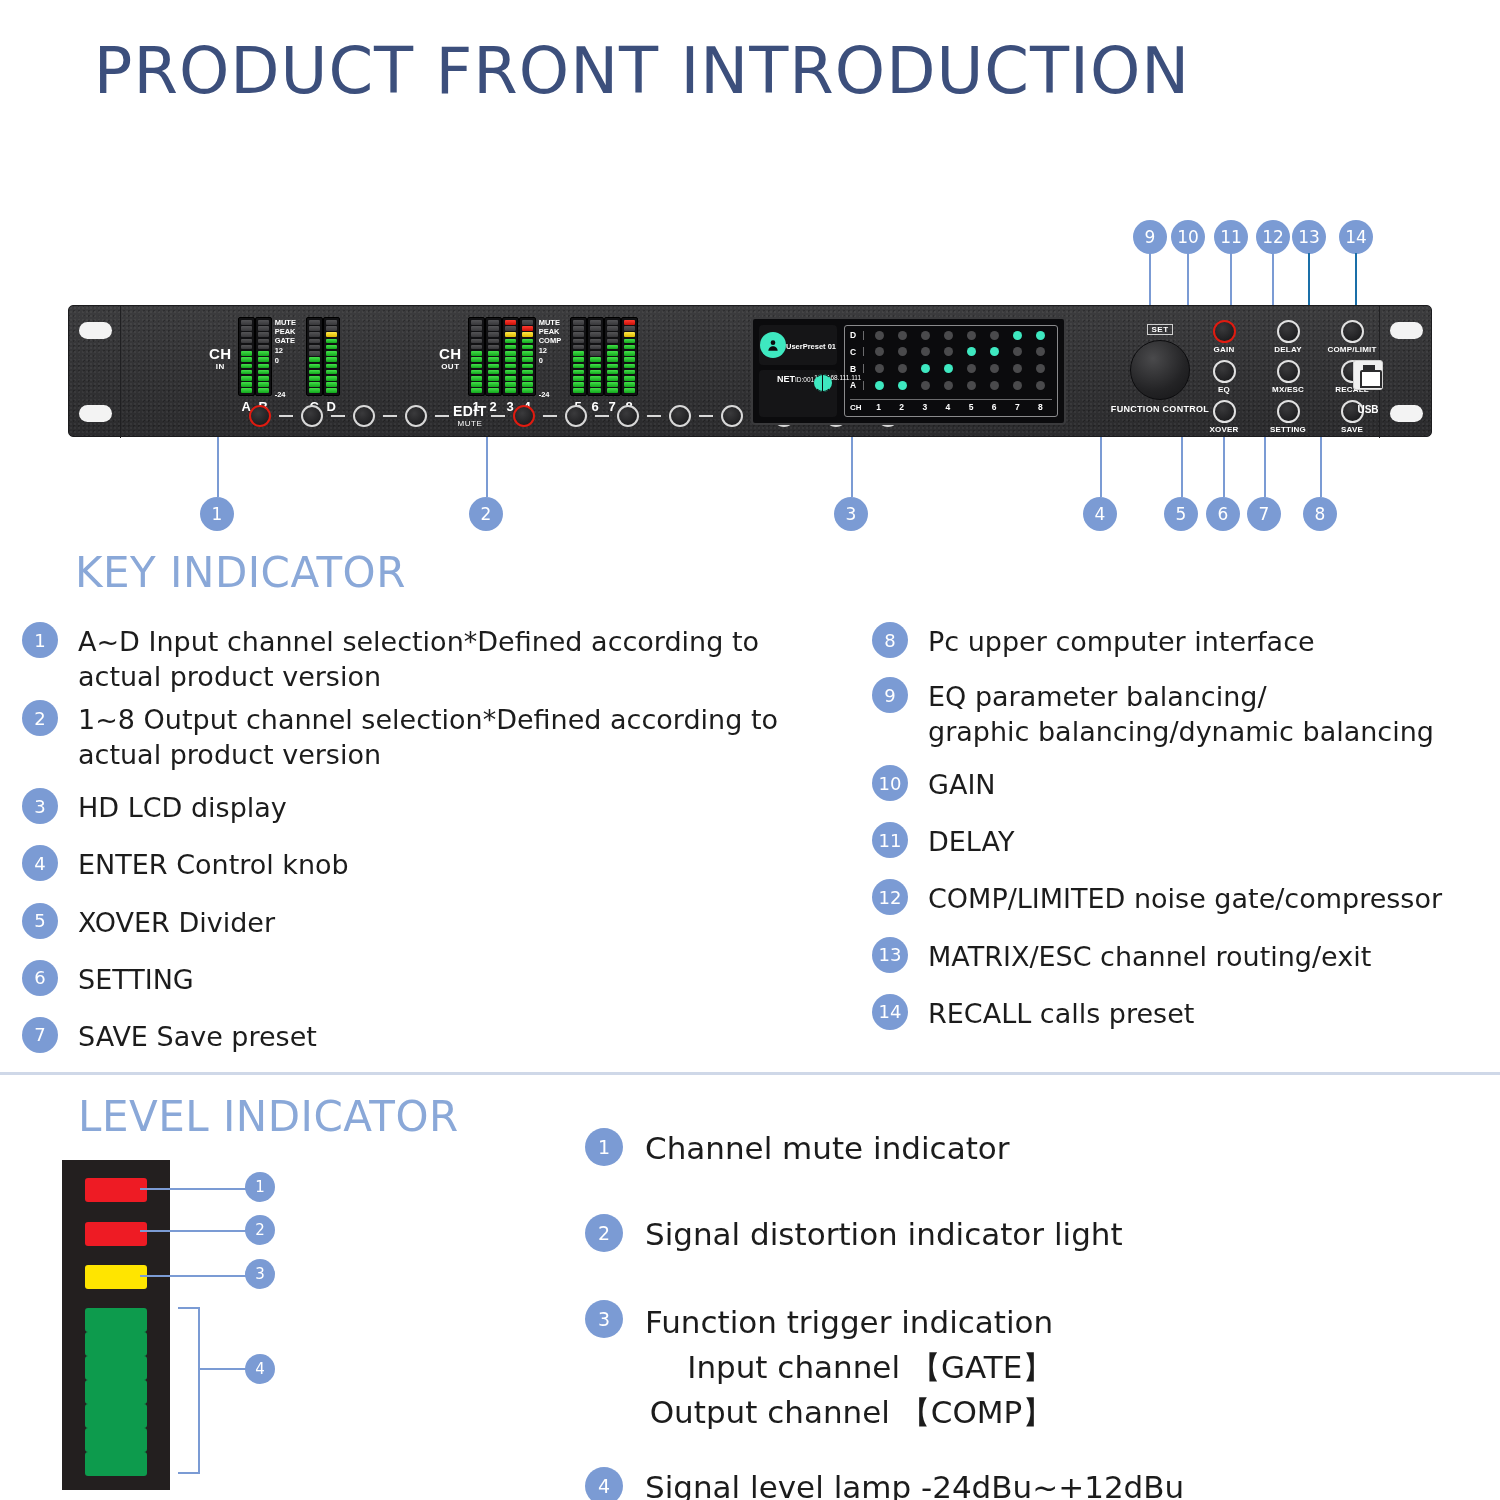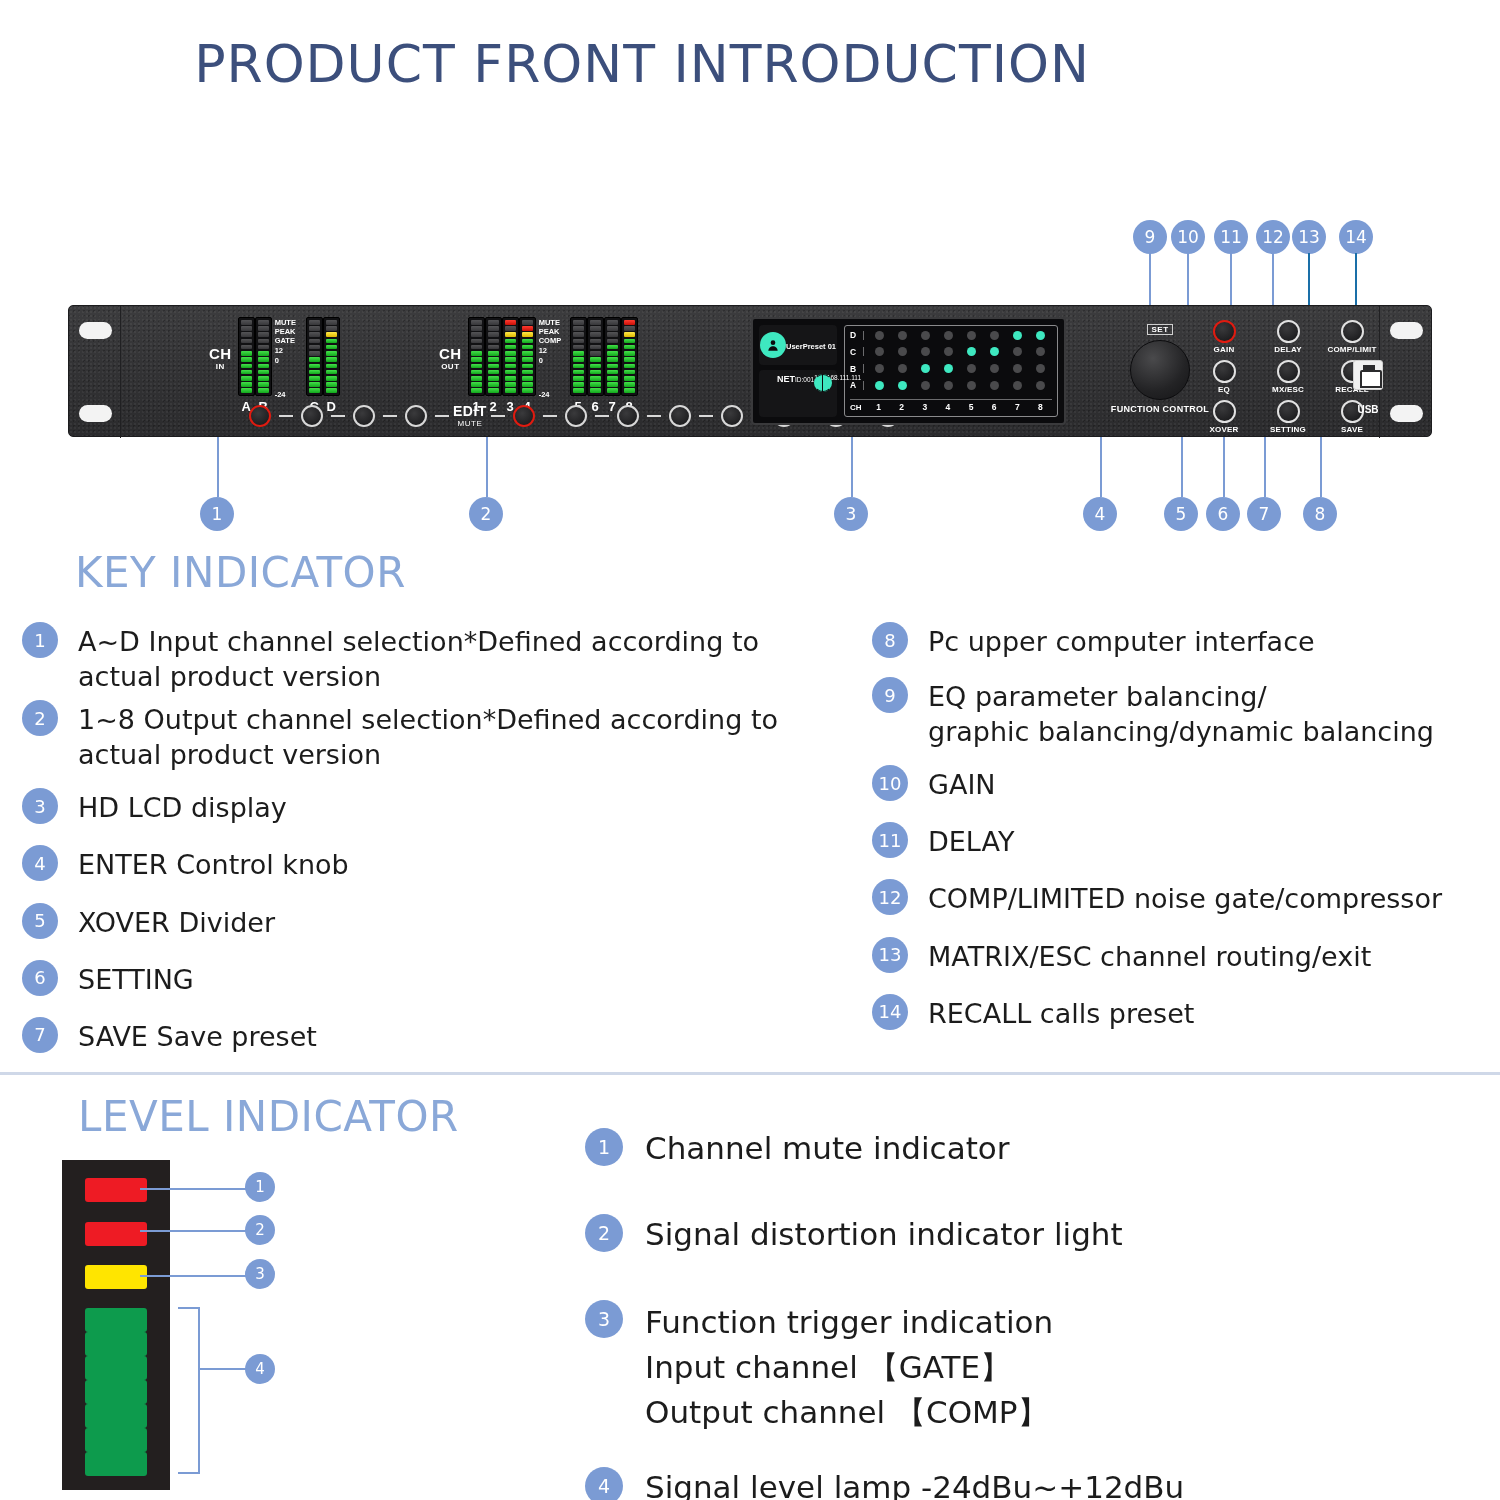--- a/index.html
+++ b/index.html
@@ -9,21 +9,21 @@
     font-family: "Liberation Sans", sans-serif;
     position: relative;
     overflow: hidden;
   }
 
   
   .page-title {
     position: absolute;
     top: 34px; left: 0; width: 1284px;
     text-align: center;
-    font-size: 52px;
+    font-size: 64px;
     letter-spacing: 1px;
     color: #3c4f7c;
     font-weight: 400;
     font-family: "DejaVu Sans", sans-serif;
   }
 
   
   .device-stage { position: absolute; top: 215px; left: 0; width: 1500px; height: 320px; }
 
   .device {
@@ -845,21 +845,21 @@
   <div class="li-list-item">
     <div class="li-badge">1</div>
     <div class="li-text">Channel mute indicator</div>
   </div>
   <div class="li-list-item" style="margin-top:44px;">
     <div class="li-badge">2</div>
     <div class="li-text">Signal distortion indicator light</div>
   </div>
   <div class="li-list-item" style="margin-top:44px;">
     <div class="li-badge">3</div>
-    <div class="li-text" style="white-space:pre-line; line-height:1.45;">Function trigger indication
+    <div class="li-text" style="white-space:pre-line; line-height:1.45;text-align:right;">Function trigger indication
 Input channel 【GATE】
 Output channel 【COMP】</div>
   </div>
   <div class="li-list-item" style="margin-top:30px;">
     <div class="li-badge">4</div>
     <div class="li-text">Signal level lamp  -24dBu~+12dBu</div>
   </div>
 </div>
 
 </body></html>

